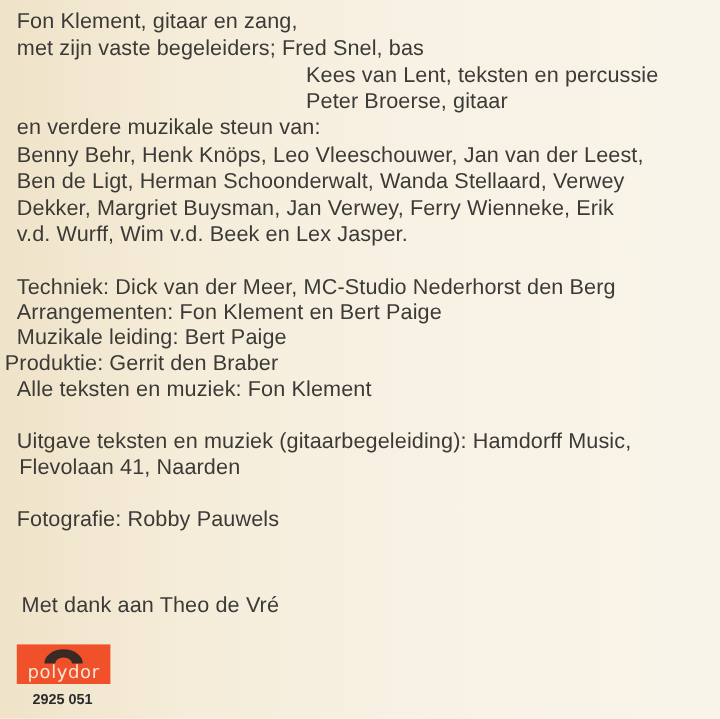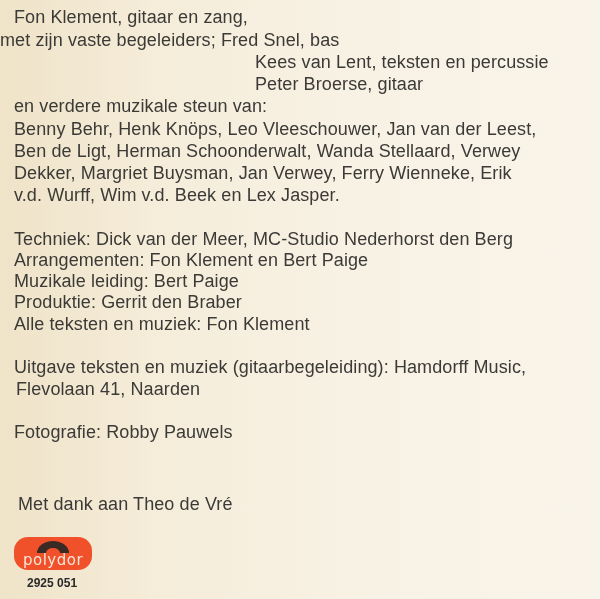--- a/index.html
+++ b/index.html
@@ -13,52 +13,51 @@
   .line {
     position: absolute;
     font-size: 18px;
     line-height: 21px;
     white-space: nowrap;
     letter-spacing: 0.1px;
   }
   .logo {
     position: absolute; left: 14px; top: 537px; width: 78px; height: 33px;
     background: #f0502a;
-    border-radius: 14px;
   }
   .logo svg { position: absolute; left: 0; top: 0; }
   .logo-text {
     position: absolute; left: 0; right: 0; top: 15px; text-align: center;
     font-size: 15px; color: #f8e6d6; font-family: "DejaVu Sans", sans-serif;
     letter-spacing: 0.5px; line-height: 16px;
   }
   .catno {
     position: absolute; left: 27px; top: 576px;
     font-size: 12px; font-weight: bold; color: #2a2a2a; text-align: right;
   }
 </style>
 </head>
 <body>
 
 <div>
   <div class="line" style="left:14px;top:7px">Fon Klement, gitaar en zang,</div>
-  <div class="line" style="left:0;top:30px">met zijn vaste begeleiders; Fred Snel, bas</div>
+  <div class="line" style="left:14px;top:30px">met zijn vaste begeleiders; Fred Snel, bas</div>
   <div class="line" style="left:255px;top:52px">Kees van Lent, teksten en percussie</div>
   <div class="line" style="left:255px;top:74px">Peter Broerse, gitaar</div>
   <div class="line" style="left:14px;top:96px">en verdere muzikale steun van:</div>
 
   <div class="line" style="left:14px;top:119px">Benny Behr, Henk Knöps, Leo Vleeschouwer, Jan van der Leest,</div>
   <div class="line" style="left:14px;top:141px">Ben de Ligt, Herman Schoonderwalt, Wanda Stellaard, Verwey</div>
   <div class="line" style="left:14px;top:163px">Dekker, Margriet Buysman, Jan Verwey, Ferry Wienneke, Erik</div>
   <div class="line" style="left:14px;top:185px">v.d. Wurff, Wim v.d. Beek en Lex Jasper.</div>
 
   <div class="line" style="left:14px;top:229px">Techniek: Dick van der Meer, MC-Studio Nederhorst den Berg</div>
   <div class="line" style="left:14px;top:250px">Arrangementen: Fon Klement en Bert Paige</div>
   <div class="line" style="left:14px;top:271px">Muzikale leiding: Bert Paige</div>
-  <div class="line" style="left:14px;top:292px">Produktie: Gerrit den Braber</div>
+  <div class="line" style="left:4px;top:292px">Produktie: Gerrit den Braber</div>
   <div class="line" style="left:14px;top:314px">Alle teksten en muziek: Fon Klement</div>
 
   <div class="line" style="left:14px;top:357px">Uitgave teksten en muziek (gitaarbegeleiding): Hamdorff Music,</div>
   <div class="line" style="left:16px;top:379px">Flevolaan 41, Naarden</div>
 
   <div class="line" style="left:14px;top:422px">Fotografie: Robby Pauwels</div>
 
   <div class="line" style="left:18px;top:494px">Met dank aan Theo de Vré</div>
 </div>
 

